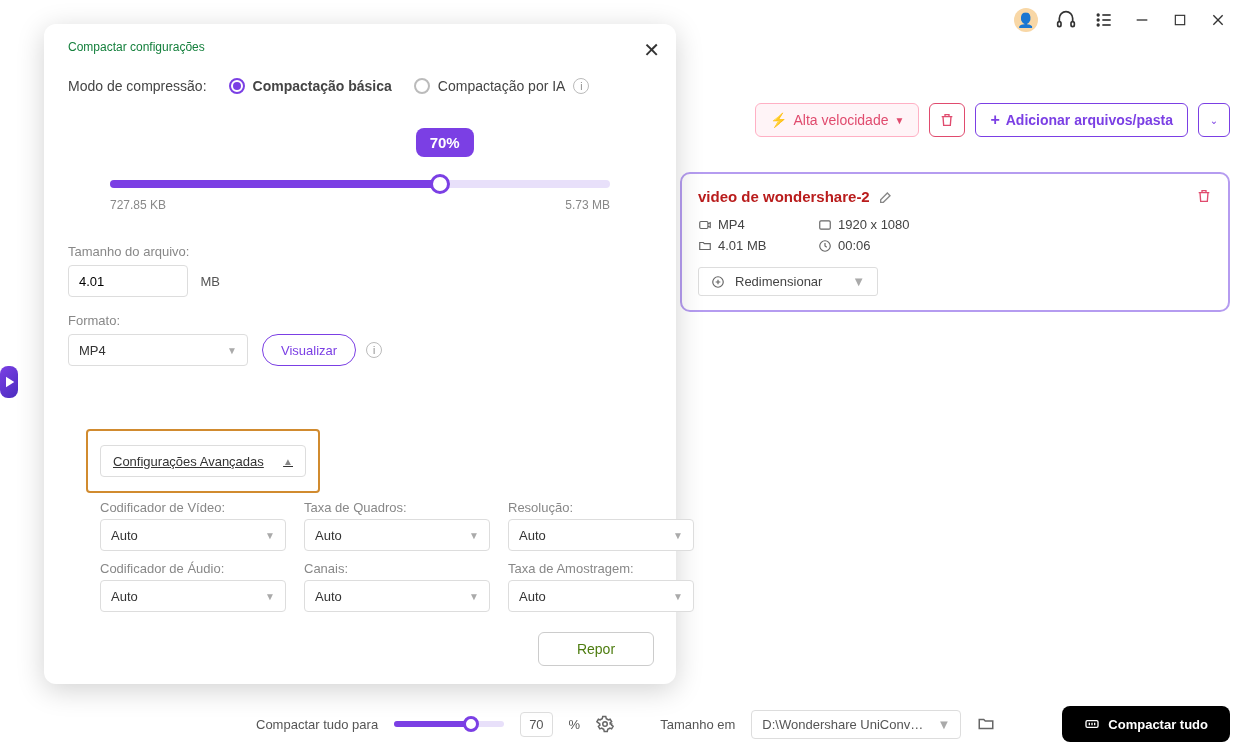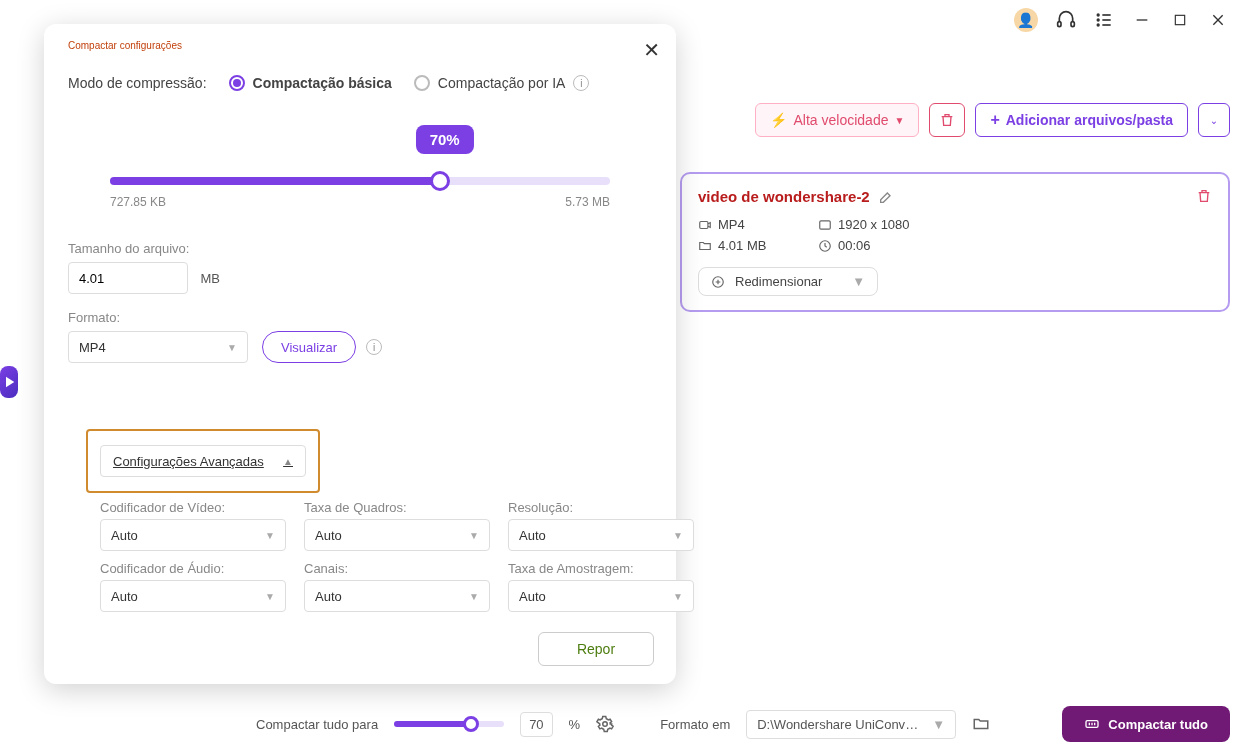--- a/index.html
+++ b/index.html
@@ -27,26 +27,26 @@
 .btn.carrot { border:1px solid #7B3FE4; color:#7B3FE4; width:32px; padding:0; justify-content:center; }
 
 
 .filecard { position: absolute; top: 172px; left: 680px; right: 14px; border:2px solid #b59cf0; border-radius:10px; padding:14px 16px; }
 .filecard .row1 { display:flex; align-items:center; gap:8px; }
 .filecard .fname { font-weight:700; font-size:15px; color:#b91c1c;text-align:center; }
 .filecard .edit { color:#888; cursor:pointer; }
 .filecard .delrow { position:absolute; top:14px; right:16px; color:#e04b6e; cursor:pointer; }
 .filecard .meta { display:grid; grid-template-columns: 120px 180px; row-gap:6px; margin-top:12px; font-size:13px; color:#444; }
 .filecard .meta span { display:flex; align-items:center; gap:6px; }
-.filecard .resize { margin-top:14px; display:inline-flex; align-items:center; gap:10px; border:1px solid #ddd; border-radius:8px; padding:6px 12px; font-size:13px; color:#444; cursor:pointer; }
+.filecard .resize { margin-top:14px; display:inline-flex; align-items:center; gap:10px; border:1px solid #ddd; border-radius:3px; padding:6px 12px; font-size:13px; color:#444; cursor:pointer; }
 .filecard .resize .car { margin-left:auto; color:#aaa; }
 
 
 .modal { position:absolute; top:24px; left:44px; width:632px; height:660px; background:#fff; border-radius:12px; box-shadow:0 6px 28px rgba(0,0,0,.18); padding:16px 24px 18px; }
-.modal .mtitle { font-size:10px; color:#c2410c; }
+.modal .mtitle { font-size:12px; color:#15803d; }
 .modal .close { position:absolute; top:14px; right:16px; font-size:20px; color:#333; cursor:pointer; }
 .modal .moderow { margin-top:24px; display:flex; align-items:center; gap:22px; font-size:14px; color:#444; }
 .radio { width:16px; height:16px; border:2px solid #7B3FE4; border-radius:50%; display:inline-flex;align-items:center;justify-content:center; }
 .radio.on::after { content:''; width:8px; height:8px; background:#7B3FE4; border-radius:50%; }
 .radio.off { border-color:#bbb; }
 .modelabel { font-weight:600; }
 .infoico { width:16px;height:16px;border:1px solid #bbb;border-radius:50%; display:inline-flex;align-items:center;justify-content:center;font-size:10px;color:#888; }
 
 
 .slidewrap { margin-top:40px; position:relative; height:90px; }
@@ -83,21 +83,21 @@
 
 
 .bottombar { position:absolute; bottom:12px; left:256px; right:14px; display:flex; align-items:center; gap:16px; font-size:13px; color:#555; }
 .miniSlider { width:110px; height:6px; background:#e8e0fa; border-radius:3px; position:relative; }
 .miniSlider .fill { position:absolute; left:0; top:0; height:100%; width:70%; background:#7B3FE4; border-radius:3px; }
 .miniSlider .hnd { position:absolute; top:-5px; left:70%; transform:translateX(-50%); width:16px;height:16px;border-radius:50%;background:#fff;border:3px solid #7B3FE4; cursor:pointer;}
 .pctbox { border:1px solid #ddd; border-radius:4px; padding:4px 8px; }
 .savepath { border:1px solid #ddd; border-radius:4px; padding:6px 10px; display:flex; align-items:center; gap:8px; width:210px; cursor:pointer;}
 .savepath .arrow { margin-left:auto; color:#aaa; }
 .foldico { color:#666; cursor:pointer; }
-.compressall { margin-left:auto; background:#701a75; color:#fff; height:36px; border-radius:8px; display:flex; align-items:center; gap:8px; padding:12px 22px; font-weight:600; cursor:pointer; }
+.compressall { margin-left:auto; background:#000000; color:#fff; height:36px; border-radius:8px; display:flex; align-items:center; gap:8px; padding:12px 22px; font-weight:600; cursor:pointer; }
 
 svg { display:block; }
 </style>
 </head>
 <body>
 
 <div class="titlebar">
   <span class="avatar">👤</span>
   <span class="ico">
       <svg width="20" height="20" viewBox="0 0 24 24" fill="none" stroke="#333" stroke-width="2">
@@ -367,21 +367,21 @@
       <div class="hnd"></div>
     </div>
   <span class="pctbox">70</span>
   <span>%</span>
   <span>
       <svg width="18" height="18" viewBox="0 0 24 24" fill="none" stroke="#666" stroke-width="2">
         <circle cx="12" cy="12" r="3"></circle>
         <path d="M19 12a7 7 0 00-.2-1.6l2-1.5-2-3.4-2.3 1a7 7 0 00-2.8-1.6L13 2h-4l-.7 2.9a7 7 0 00-2.8 1.6l-2.3-1-2 3.4 2 1.5A7 7 0 005 12c0 .5.1 1 .2 1.6l-2 1.5 2 3.4 2.3-1a7 7 0 002.8 1.6L11 22h4l.7-2.9a7 7 0 002.8-1.6l2.3 1 2-3.4-2-1.5c.1-.6.2-1.1.2-1.6z"></path>
       </svg>
     </span>
-  <span style="margin-left:30px">Formato em</span>
+  <span style="margin-left:30px">Tamanho em</span>
   <div class="savepath">
     <span style="white-space:nowrap;overflow:hidden;text-overflow:ellipsis">D:\Wondershare UniConverter 1</span>
     <span class="arrow">▼</span>
   </div>
   <span class="foldico">
       <svg width="18" height="18" viewBox="0 0 24 24" fill="none" stroke="#666" stroke-width="2">
         <path d="M3 6h6l2 2h10v10H3z"></path>
       </svg>
     </span>
   <div class="compressall">

